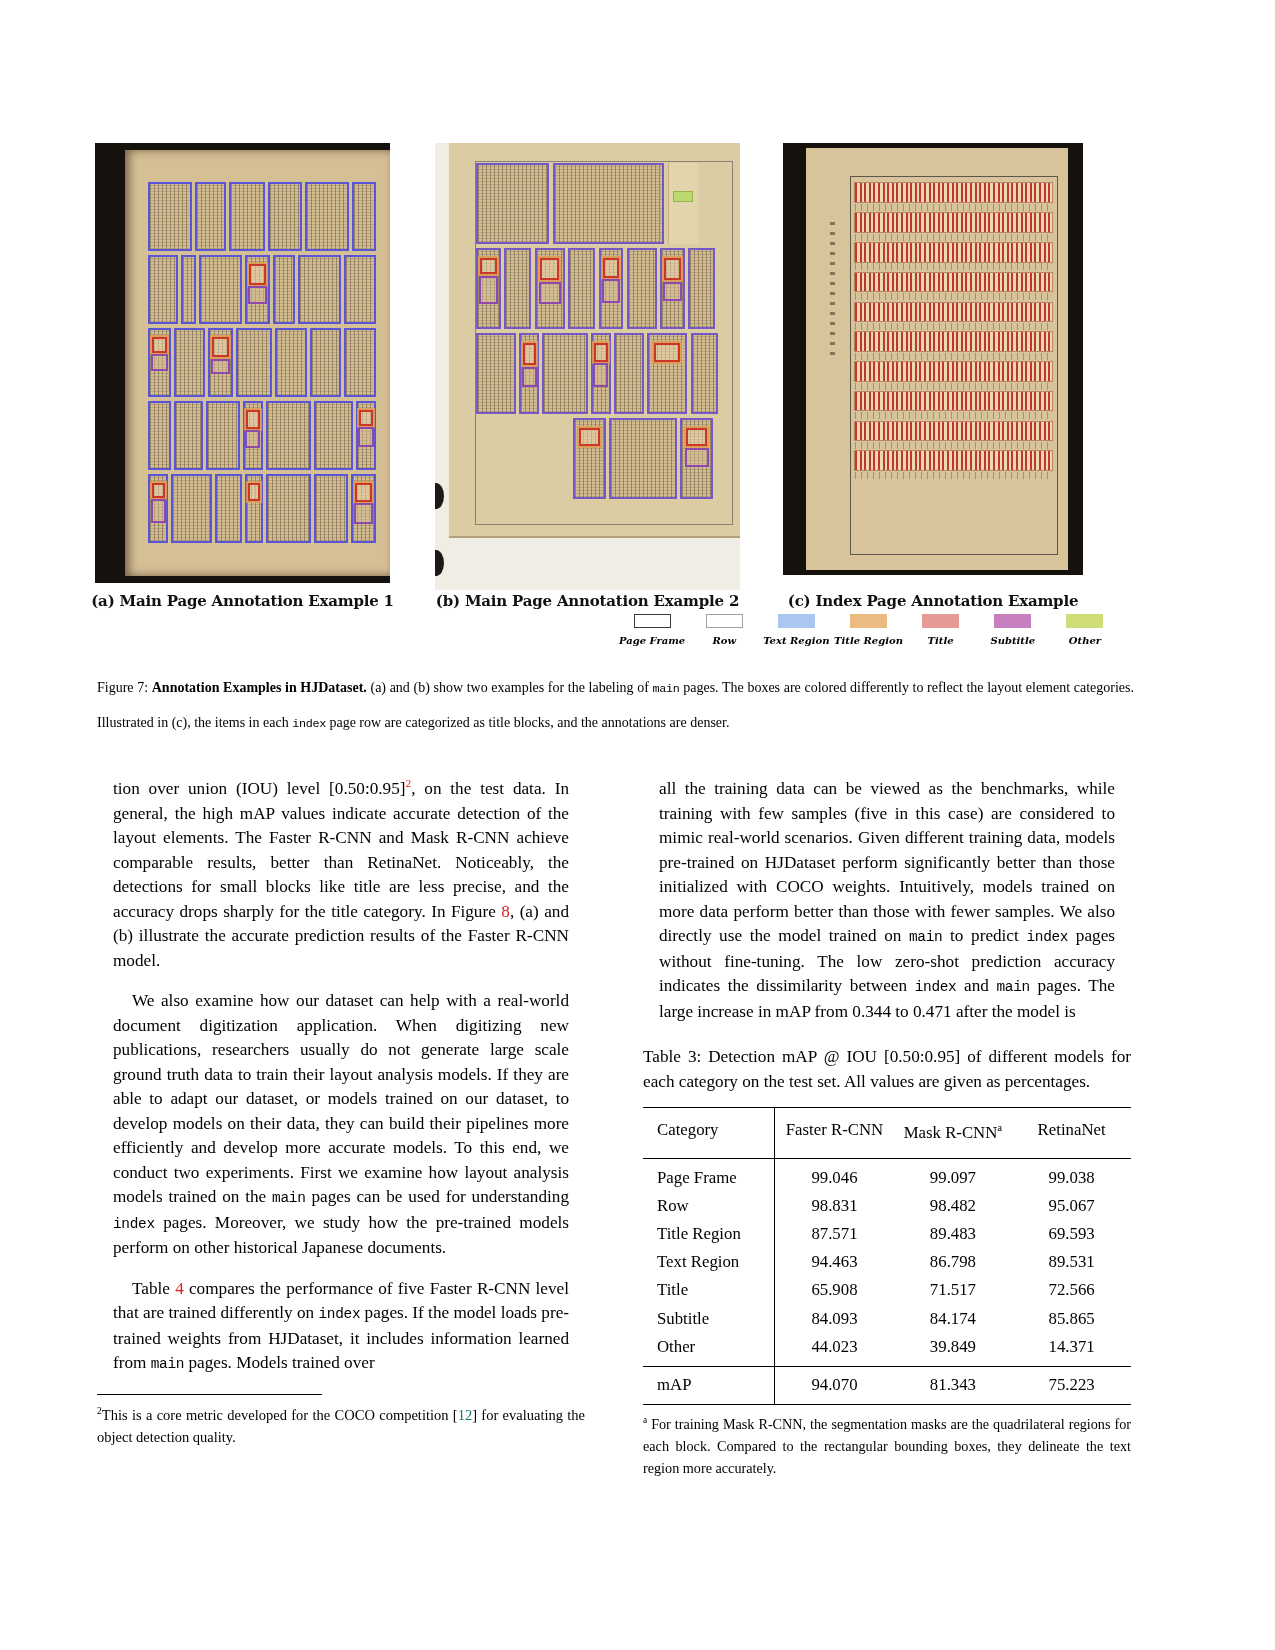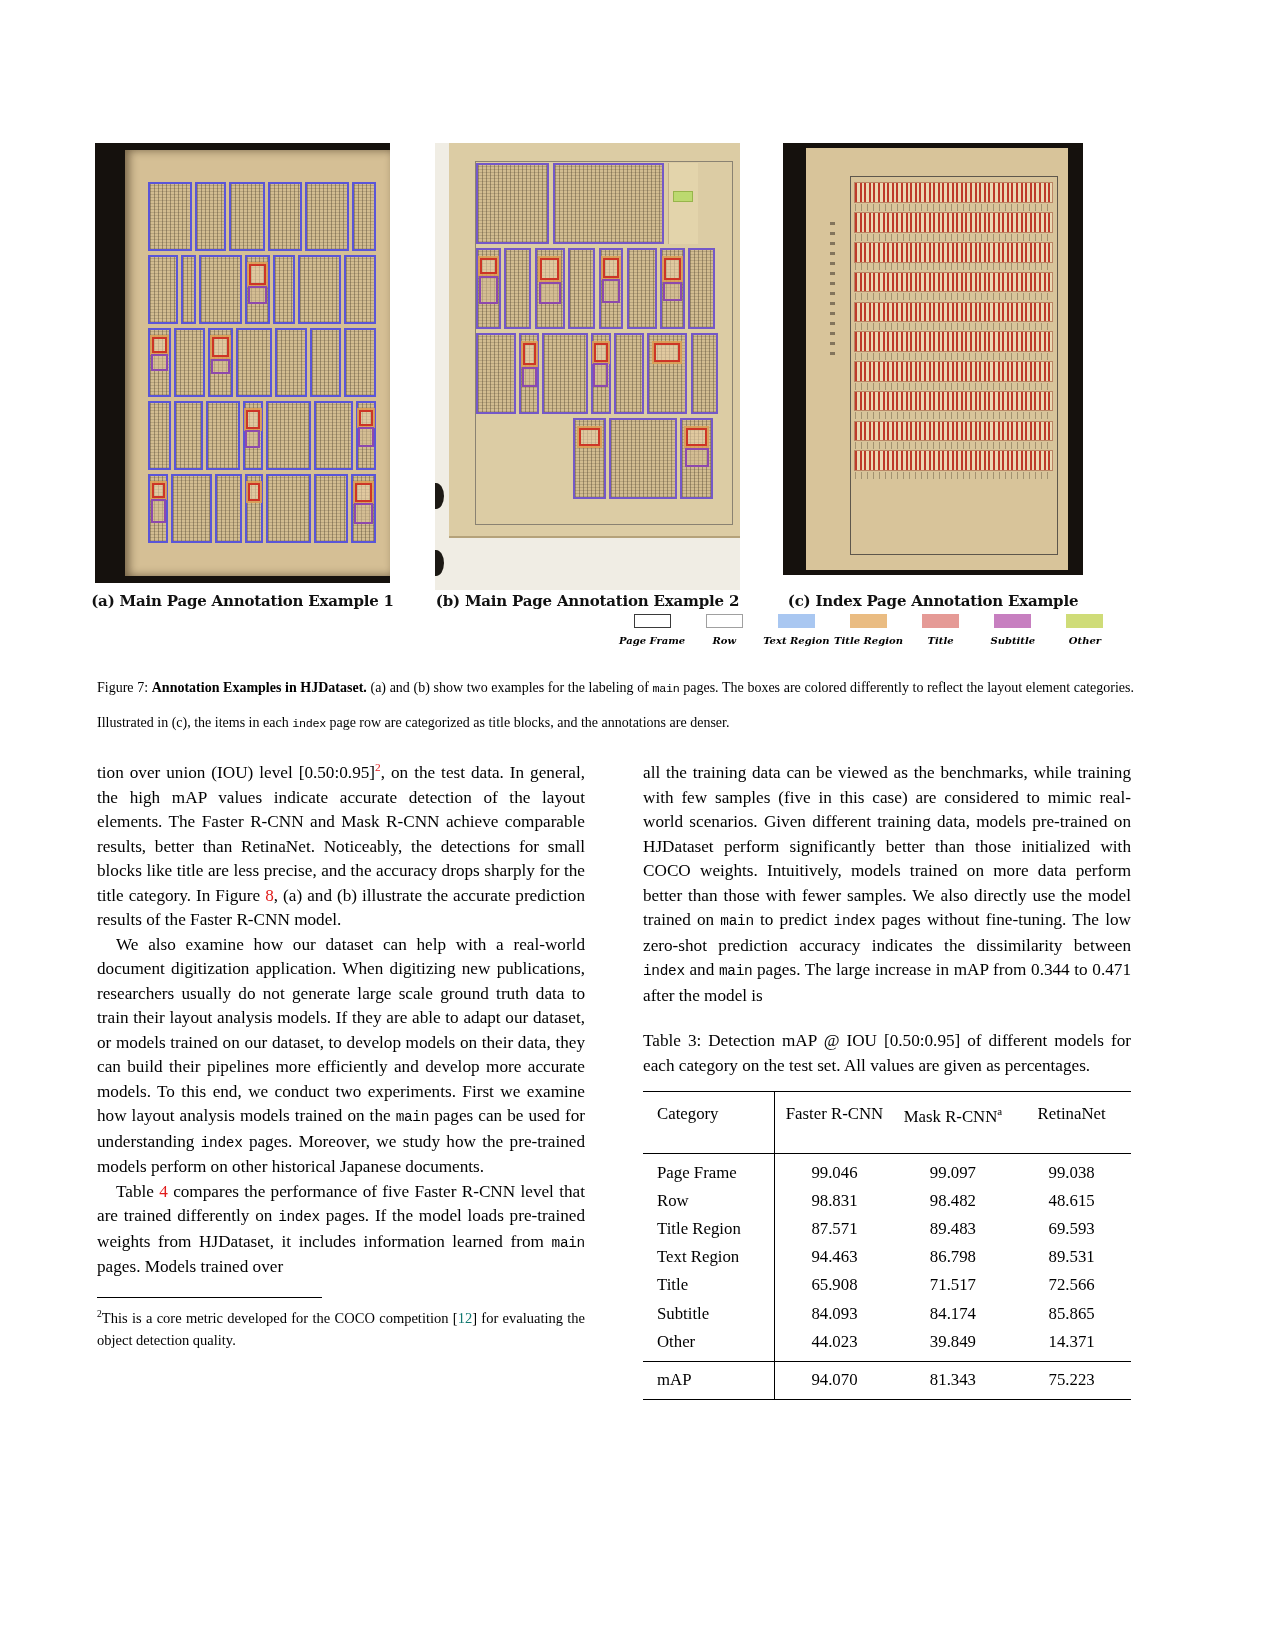--- a/index.html
+++ b/index.html
@@ -46,39 +46,39 @@
   .subcap{position:absolute;font-weight:700;font-size:15px;text-align:center;color:#111;
     font-family:"DejaVu Serif","Liberation Serif",serif;letter-spacing:-0.2px}
   .legend{position:absolute;display:flex}
   .lg-item{flex:1;display:flex;flex-direction:column;align-items:center}
   .lg-swatch{width:37px;height:14px;box-sizing:border-box}
   .lg-label{margin-top:7px;font-size:10px;font-style:italic;font-weight:700;
     font-family:"DejaVu Serif","Liberation Serif",serif;white-space:nowrap}
   
   .figcap{position:absolute;font-size:14px;line-height:34px;text-align:justify}
   .col{position:absolute;font-size:17.2px;line-height:24.5px;text-align:justify}
-  .para{margin:0}
+  .para{margin:16px}
   .indent{text-indent:19px}
   .sec{font-size:19.5px;font-weight:700;margin:25px 0 19px;text-align:left}
   .fnrule{width:225px;border-top:1.3px solid #000;margin:17px 0 9px}
   .fn{font-size:14.5px;line-height:22.5px;margin:0;text-align:justify}
   .tblcap{margin:21px 0 0;text-align:justify}
   .tfn{font-size:14.2px;line-height:22px;margin:8px 0 0;text-align:justify}
   .seg-bold{font-weight:700}
   .seg-mono{font-family:"Liberation Mono","DejaVu Sans Mono",monospace;font-size:.84em;letter-spacing:-.3px}
   .seg-red{color:#e11b1b}
   .seg-green{color:#0f766e}
   .seg-sup{vertical-align:super;font-size:.66em;line-height:0}
   .seg-supred{vertical-align:super;font-size:.66em;line-height:0;color:#e11b1b}
   
   .t3{border-collapse:collapse;width:100%;margin-top:13px;font-size:16.8px;
     border-top:1.6px solid #000;border-bottom:1.6px solid #000}
   .t3 thead tr{border-bottom:1.1px solid #000}
   .t3 tfoot tr{border-top:1.1px solid #000}
-  .t3 th{font-weight:400;padding:7px 0 24px}
+  .t3 th{font-weight:400;padding:7px 0 13px}
   .t3 th sup{font-size:.65em}
   .t3 .cat{text-align:left;padding-left:14px;border-right:1.1px solid #000;width:27%}
   .t3 .val{text-align:center;width:24.3%}
   .t3 tbody td{padding:1.8px 0}
   .t3 tbody td.cat{padding-left:14px}
   .t3 tbody tr:first-child td{padding-top:7px}
   .t3 tbody tr:last-child td{padding-bottom:7px}
   .t3 tfoot td{padding:6px 0}
   .t3 tfoot td.cat{padding-left:14px}
 </style>
@@ -313,21 +313,21 @@
         <tr>
           <td class="cat">Page Frame</td>
           <td class="val">99.046</td>
           <td class="val">99.097</td>
           <td class="val">99.038</td>
         </tr>
         <tr>
           <td class="cat">Row</td>
           <td class="val">98.831</td>
           <td class="val">98.482</td>
-          <td class="val">48.615</td>
+          <td class="val">95.067</td>
         </tr>
         <tr>
           <td class="cat">Title Region</td>
           <td class="val">87.571</td>
           <td class="val">89.483</td>
           <td class="val">69.593</td>
         </tr>
         <tr>
           <td class="cat">Text Region</td>
           <td class="val">94.463</td>
@@ -355,13 +355,14 @@
       </tbody>
     <tfoot>
         <tr id="t3-foot">
           <td class="cat">mAP</td>
           <td class="val">94.070</td>
           <td class="val">81.343</td>
           <td class="val">75.223</td>
         </tr>
       </tfoot>
   </table>
+  <p class="tfn"><span class="seg-sup">a</span><span> For training Mask R-CNN, the segmentation masks are the quadrilateral regions for each block. Compared to the rectangular bounding boxes, they delineate the text region more accurately.</span></p>
 </div>
 
 </body></html>

